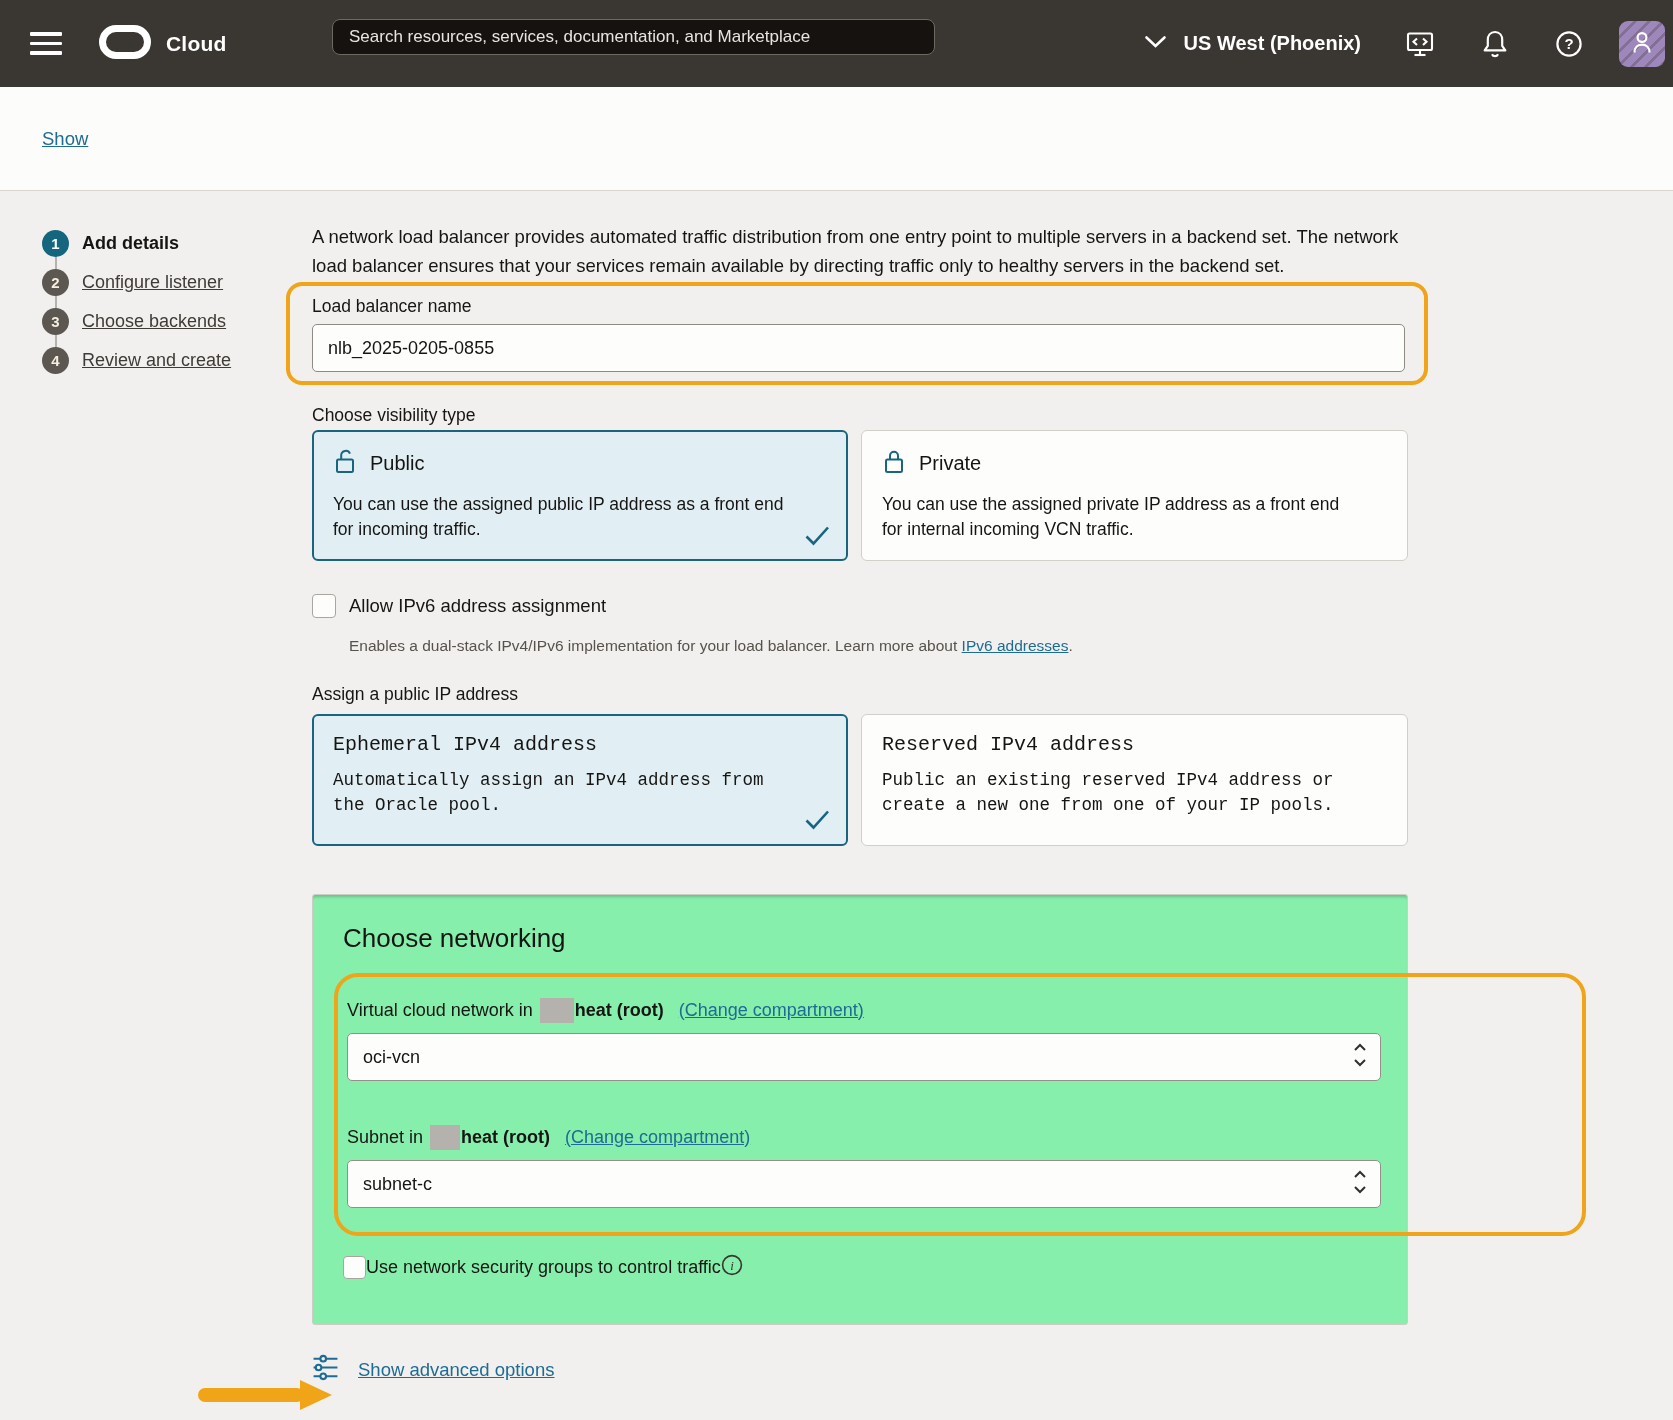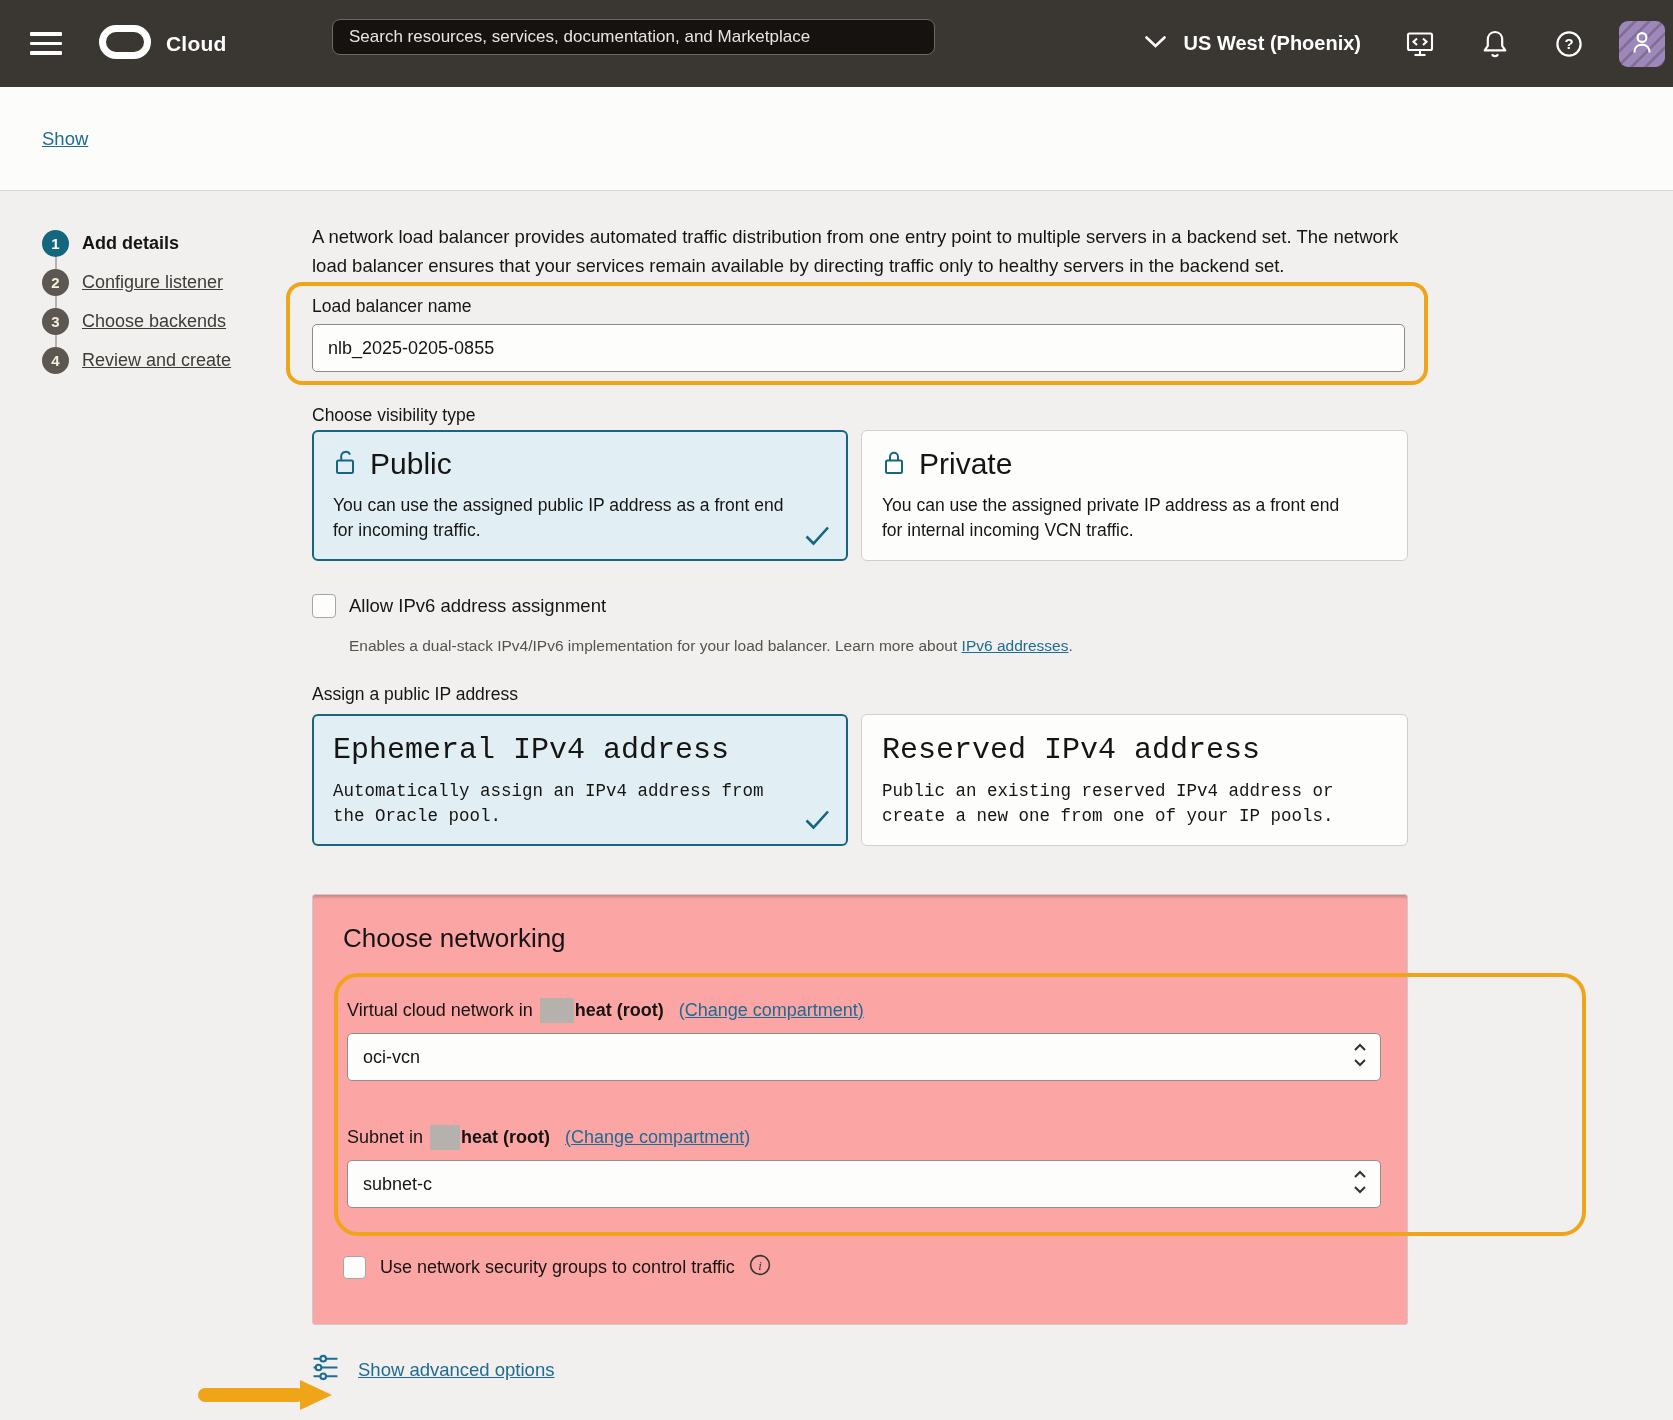--- a/index.html
+++ b/index.html
@@ -74,47 +74,47 @@
 
   .card-row { margin-top:5px; display:flex; gap:13px; }
   .card-row.row2 { margin-top:10px; }
   .choice-card { position:relative; width:536px; height:131px; border:1px solid #d2cfca; border-radius:6px;
     background:#fdfdfc; padding:16px 20px 12px 20px; cursor:pointer; }
   .row2 .choice-card { height:132px; padding-top:18px;font-family:Liberation Mono, monospace; }
   .choice-card.wide { width:547px; }
   .choice-card.selected { background:#e1eff5; border:2px solid #17657f; padding:15px 19px 11px 19px; }
   .row2 .choice-card.selected { padding-top:17px; }
   .card-title-row { display:flex; align-items:center; gap:13px; }
-  .card-title { font-size:30px; }
+  .card-title { font-size:20px; }
   .card-desc { margin-top:12px; font-size:17.5px; line-height:25px; max-width:470px; }
   .card-check { position:absolute; right:15px; bottom:8px; }
 
   .checkbox-row { margin-top:33px; display:flex; align-items:center; gap:13px; }
   .checkbox { width:24px; height:24px; border:1.5px solid #a9a59f; border-radius:4px; background:#fdfdfc; cursor:pointer; flex:none; }
   .checkbox-label { font-size:18.5px; cursor:pointer; }
   .helper { margin:19px 0 0 37px; font-size:15.5px; color:#57524c; height:19px; }
   .helper a { color:#1e6b93;text-align:right; }
 
   
-  .net-card { margin-top:48px; width:1096px; height:431px; background:#fca5a5;
+  .net-card { margin-top:48px; width:1096px; height:431px; background:#86efac;
     border:1px solid #cfccc7; border-radius:3px;
     box-shadow: inset 0 4px 3px -2px rgba(22,21,19,.22); }
   .net-title { font-size:26px; font-weight:normal; margin:0; padding:28px 0 0 30px; }
   .hl2 { margin:19px 0 0 21px; width:1252px; border-radius:24px; padding:21px 26px 24px 5px; }
   .inline-label { display:flex; align-items:center; font-size:18px; margin-left:4px; height:24px; white-space:nowrap; }
   .inline-label .bold { font-weight:bold; }
   .redact { display:inline-block; width:34px; height:25px; background:#b5b1ac; margin:0 1px 0 7px; }
   .redact.small { width:30px; }
   .change-link { color:#1e6b93; text-decoration:underline; font-size:18px; margin-left:15px; }
   .select { display:flex; align-items:center; width:1034px; height:48px; margin:11px 0 0 4px;
     border:1px solid #93908a; border-radius:5px; background:#fdfdfc; padding:0 13px 0 15px;
     font-size:18px; cursor:pointer; }
   .select .value { flex:1; }
   .subnet-block { margin-top:44px; }
-  .nsg-row { margin:18px 0 0 30px; display:flex; align-items:center; gap:14px; }
+  .nsg-row { margin:18px 0 0 30px; display:flex; align-items:center; }
 
   
   .advanced-row { margin-top:29px; display:flex; align-items:center; gap:19px; padding-bottom:12px; }
   .advanced-link { font-size:18.5px; color:#1e6b93; text-decoration:underline; }
 
   
   .annot-arrow { position:absolute; left:198px; top:1189px; width:136px; height:30px; pointer-events:none; }
   .annot-arrow .shaft { position:absolute; left:0; top:8px; width:106px; height:14px; border-radius:7px; background:#f0a417; }
   .annot-arrow .head { position:absolute; left:102px; top:0; width:0; height:0;
     border-top:15px solid transparent; border-bottom:15px solid transparent; border-left:32px solid #f0a417; }

